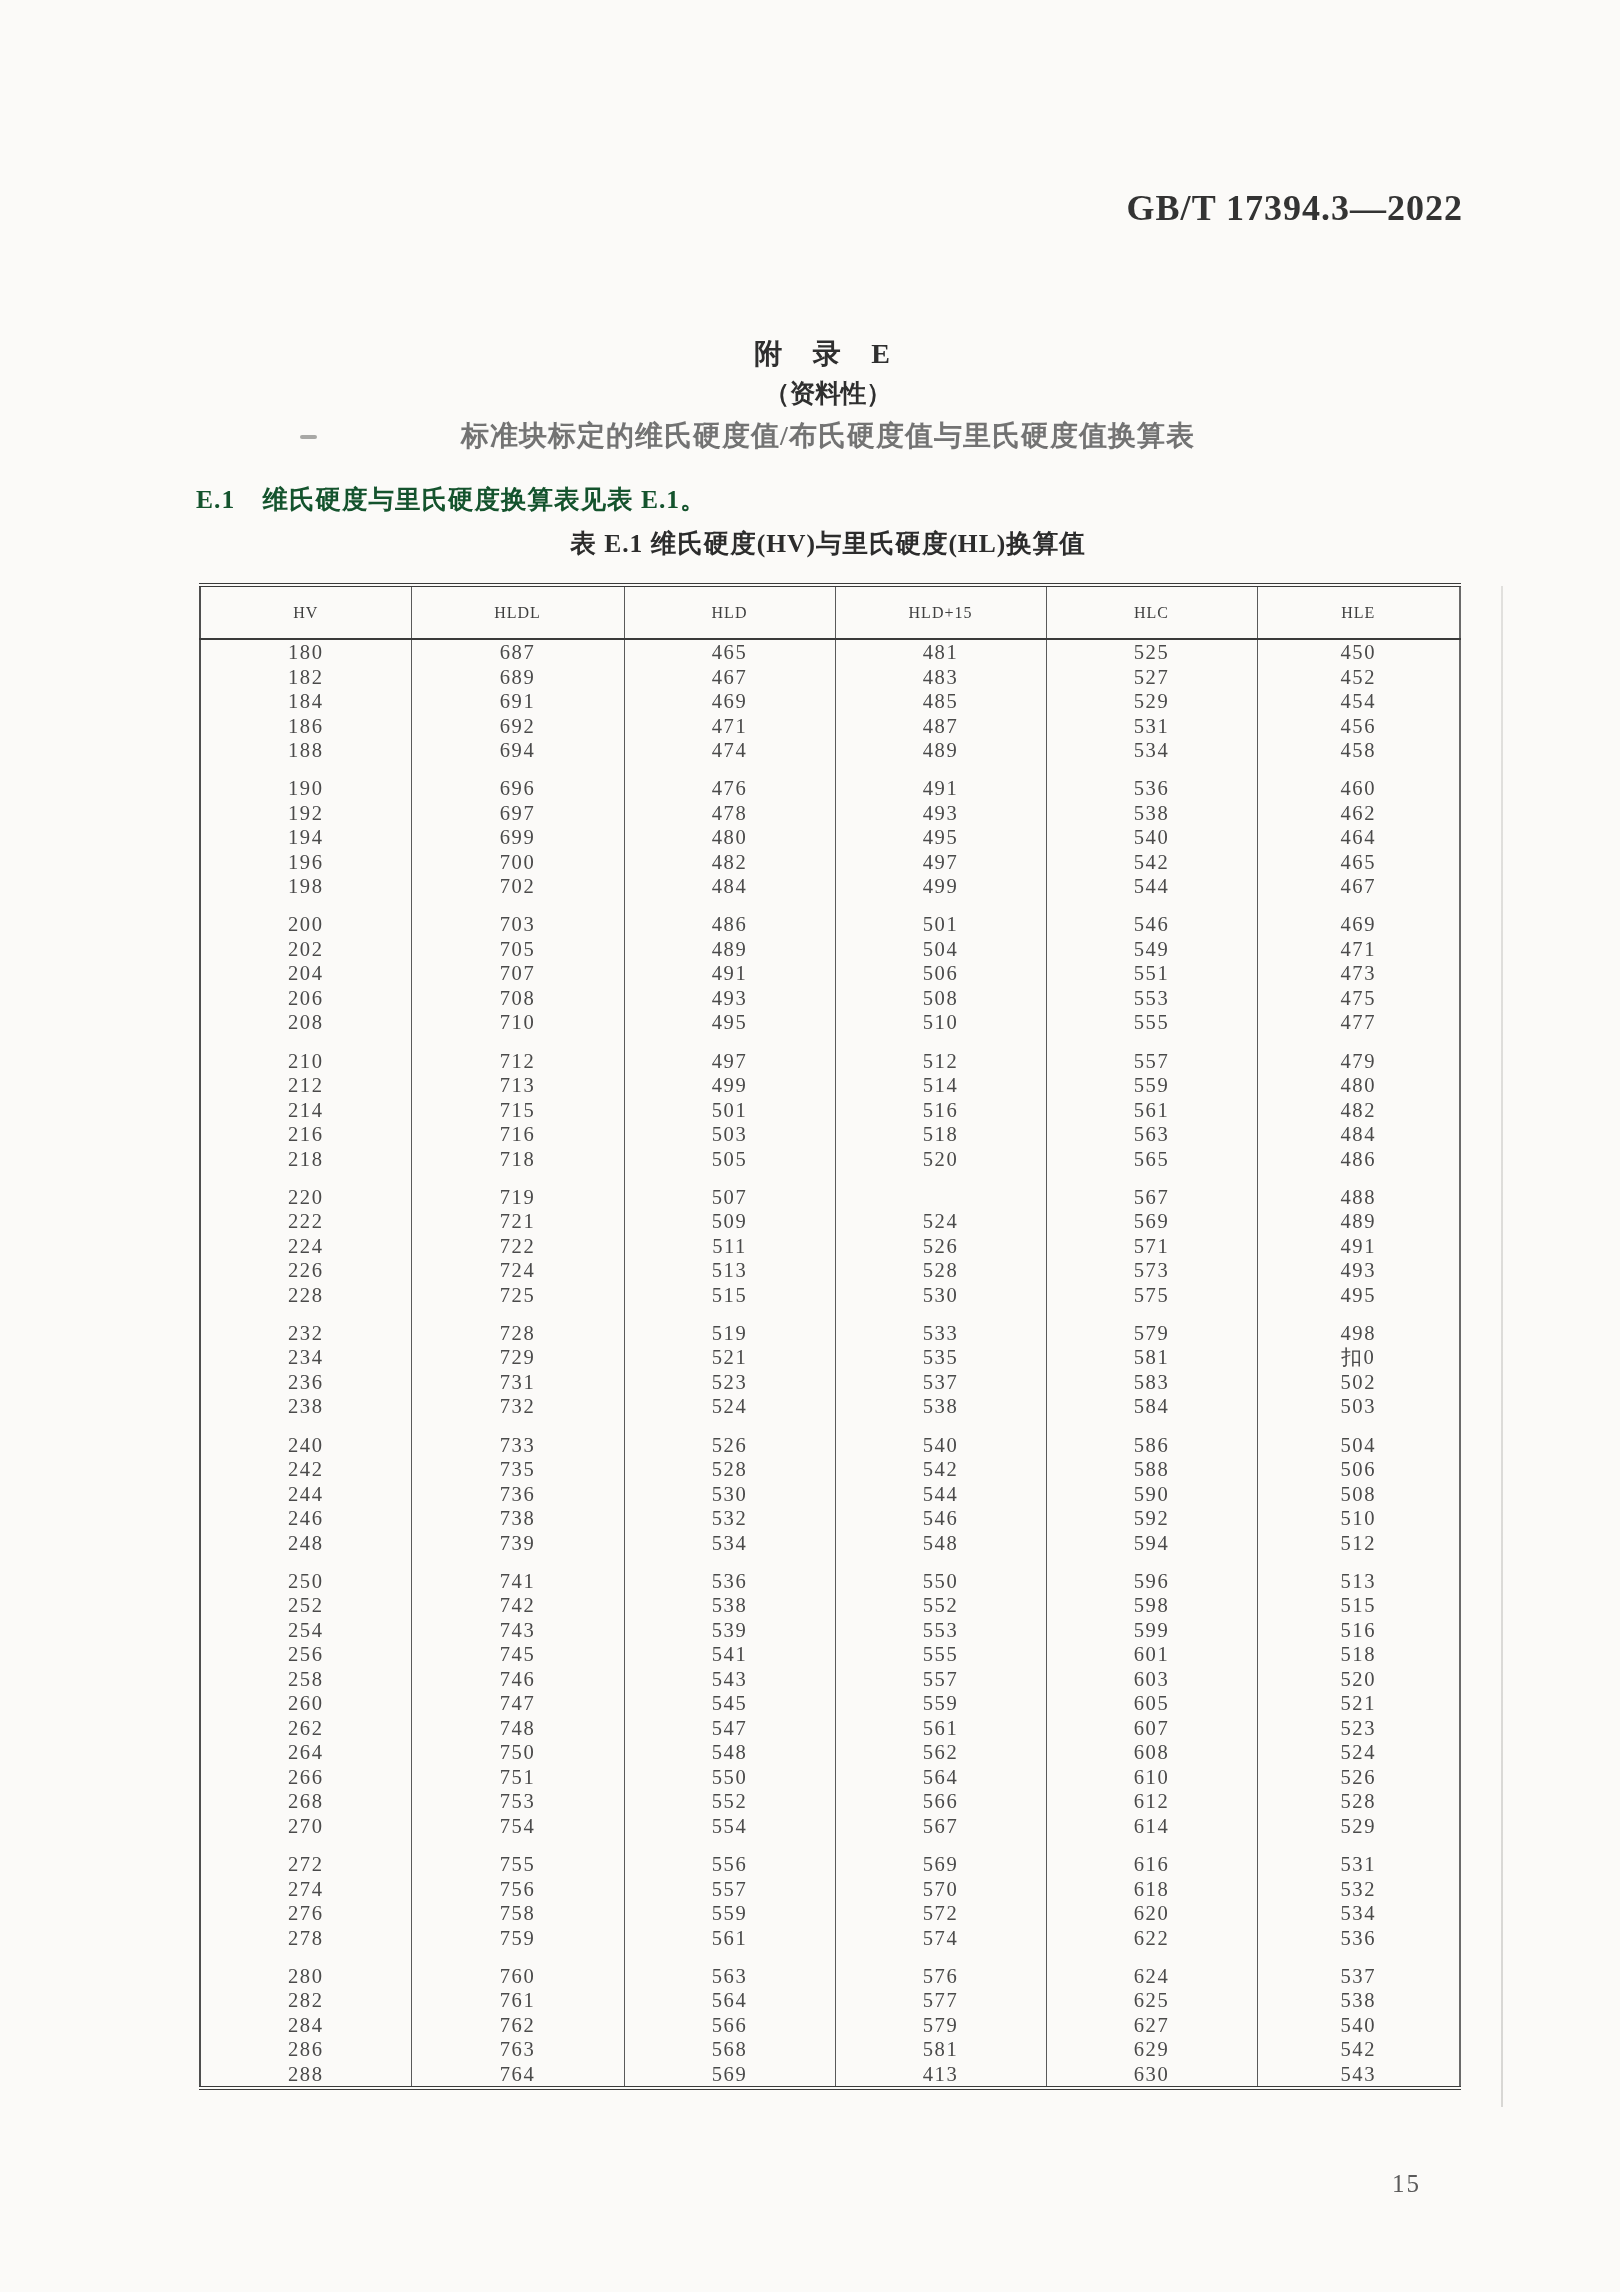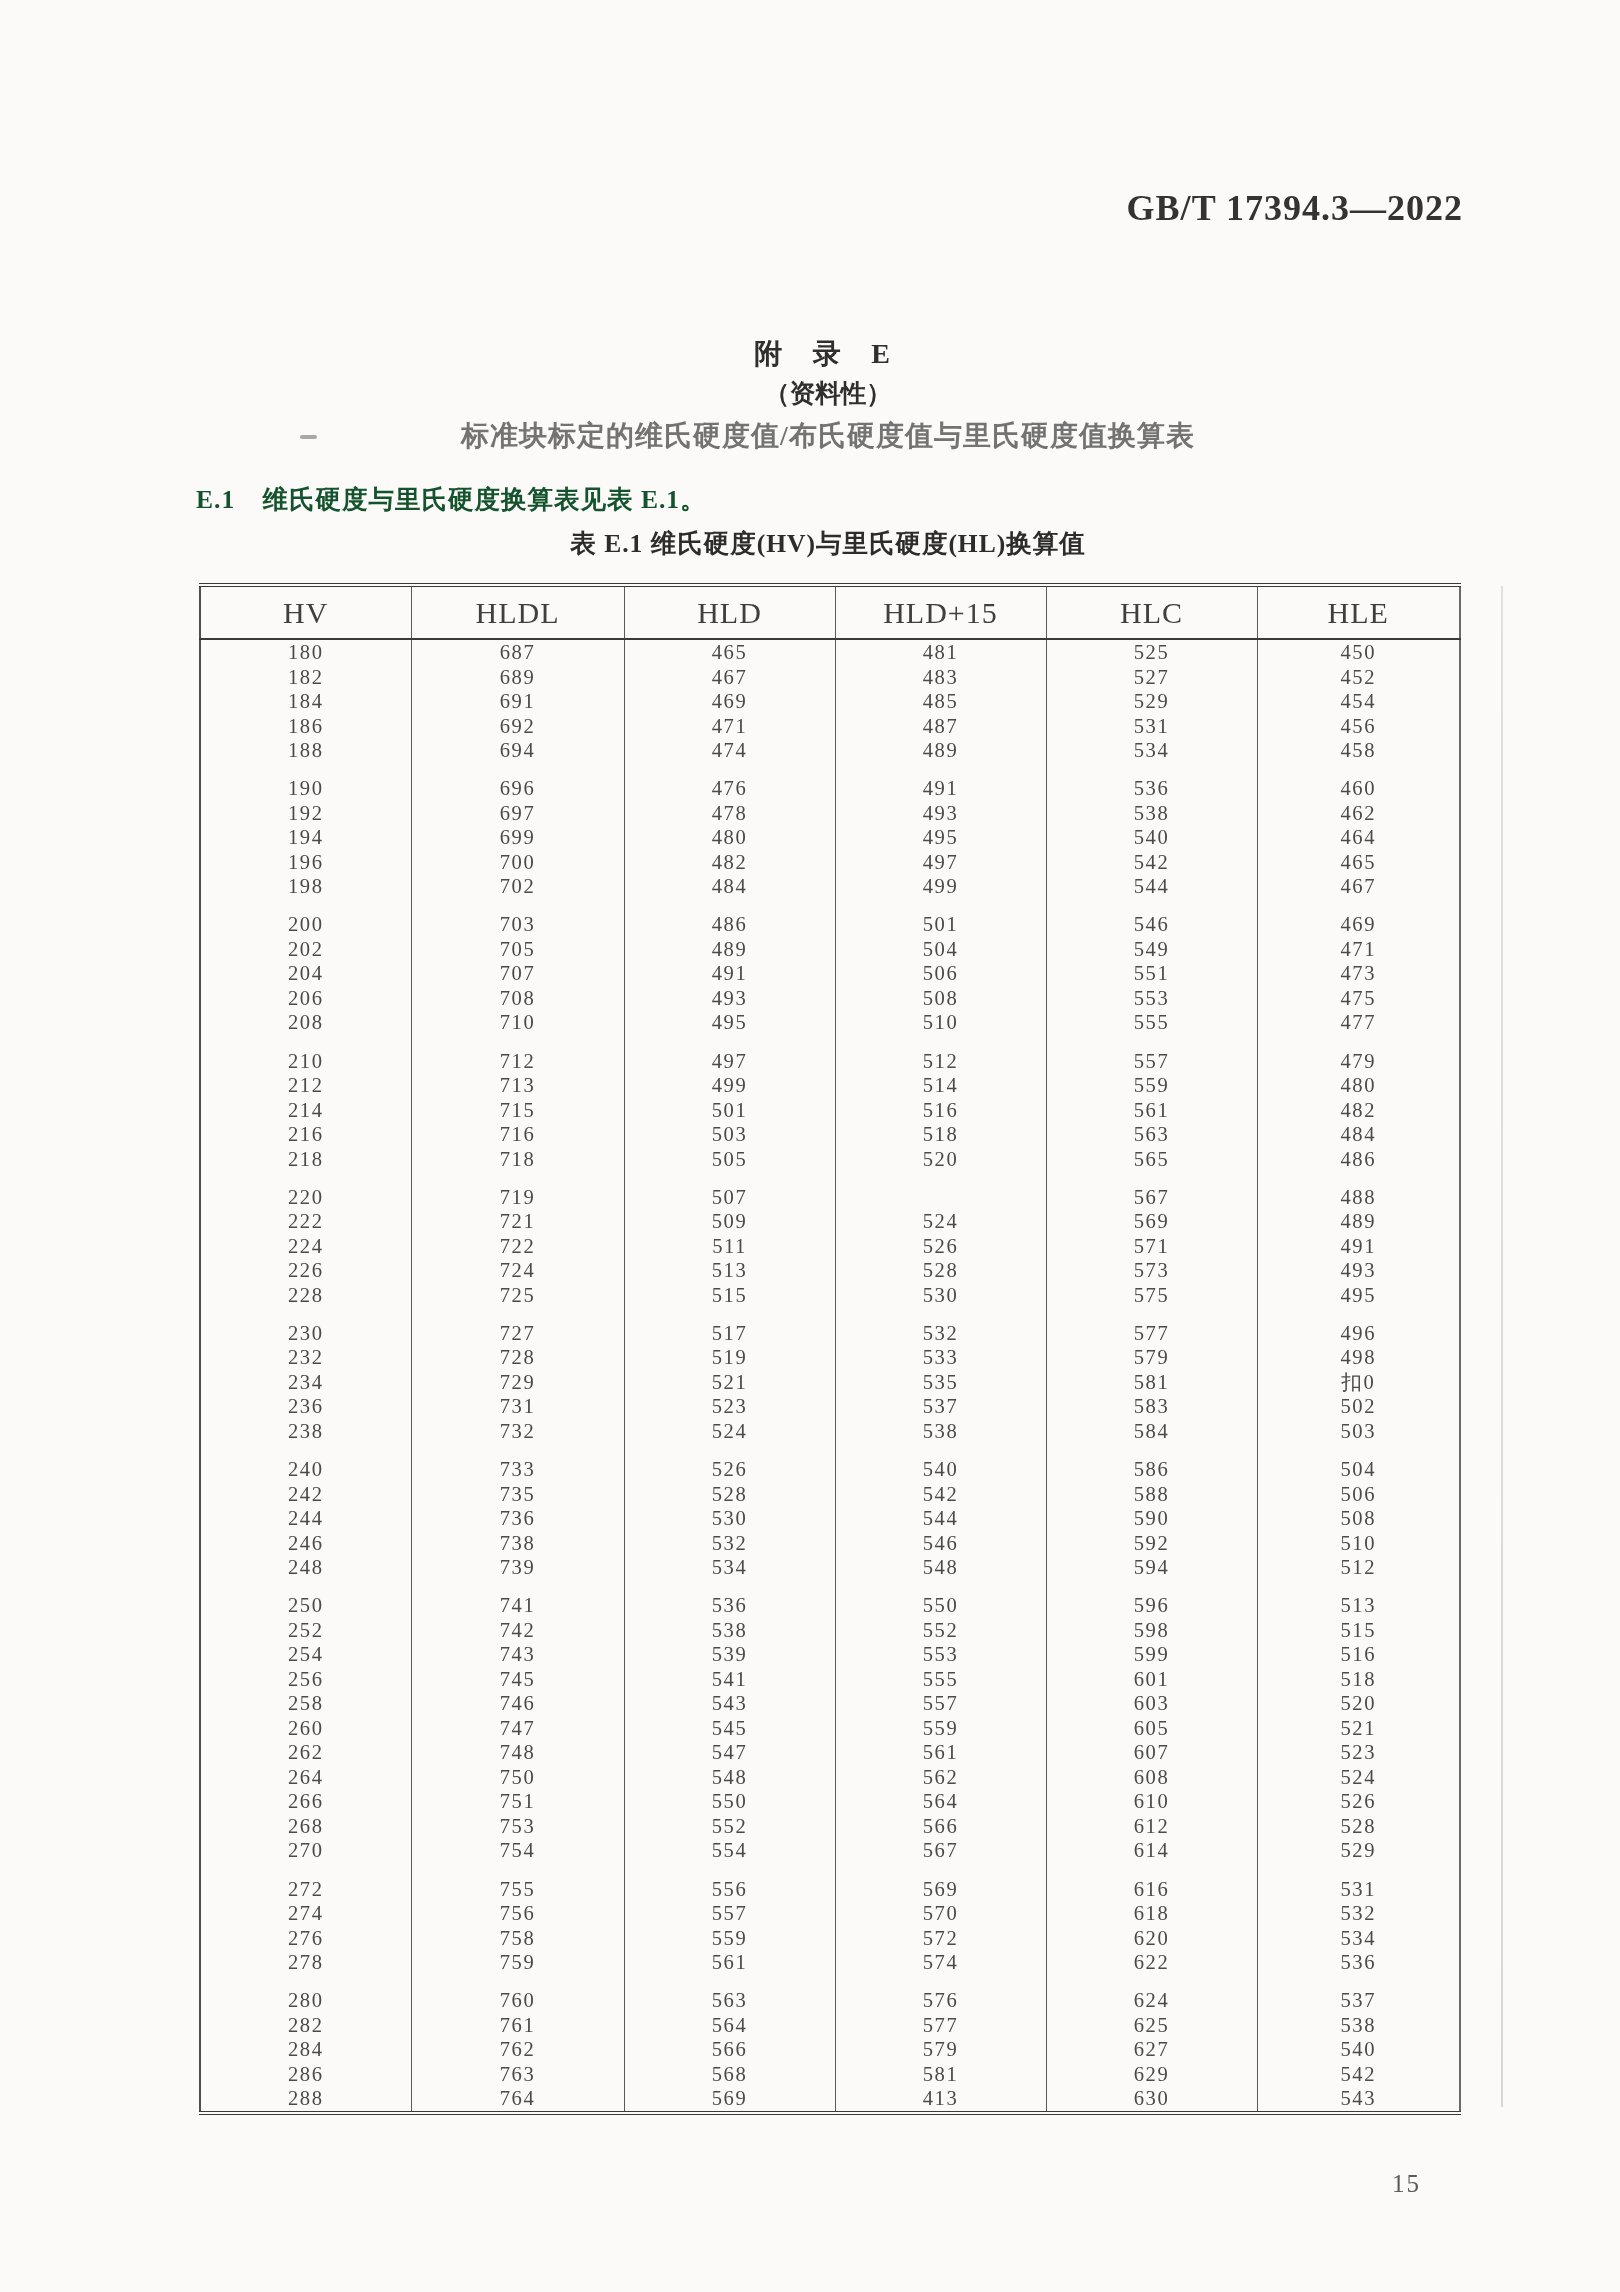--- a/index.html
+++ b/index.html
@@ -31,21 +31,21 @@
     border-collapse:collapse;table-layout:fixed;
     width:1259px;
     border-left:2px solid #4f4f4f;
     border-right:2px solid #6a6a6a;
     border-top:4.9px double #3a3a3a;
     border-bottom:4.9px double #3a3a3a;
   }
   col.c1{width:211px}col.c2{width:213px}col.c3{width:211px}
   col.c4{width:211px}col.c5{width:211px}col.c6{width:203px}
   .conv th{
-    height:49px;font-size:30px;font-weight:400;letter-spacing:1px;
+    height:49px;font-size:16px;font-weight:400;letter-spacing:1px;
     color:#3f3f3f;text-align:center;vertical-align:middle;
     border-bottom:2.9px solid #3a3a3a;border-left:1px solid #5a5a5a;
   }
   .conv td{
     height:24.5px;line-height:24.5px;padding:0;
     font-size:20.6px;letter-spacing:1.5px;
     color:#4a4a4a;text-align:center;vertical-align:middle;
     border-left:1px solid #5a5a5a;
   }
   .conv th:first-child,.conv td:first-child{border-left:none;}
@@ -334,28 +334,20 @@
       </tr>
       <tr class="gap">
         <td></td>
         <td></td>
         <td></td>
         <td></td>
         <td></td>
         <td></td>
       </tr>
       <tr>
-        <td>230</td>
-        <td>727</td>
-        <td>517</td>
-        <td>532</td>
-        <td>577</td>
-        <td>496</td>
-      </tr>
-      <tr>
         <td>232</td>
         <td>728</td>
         <td>519</td>
         <td>533</td>
         <td>579</td>
         <td>498</td>
       </tr>
       <tr>
         <td>234</td>
         <td>729</td>

